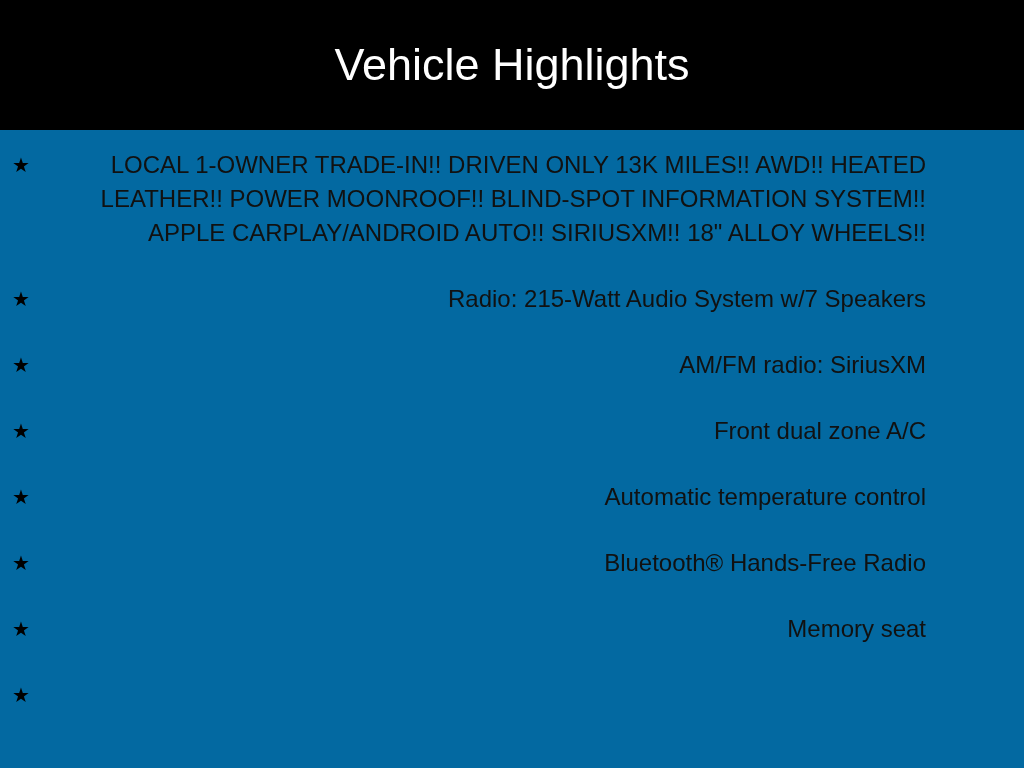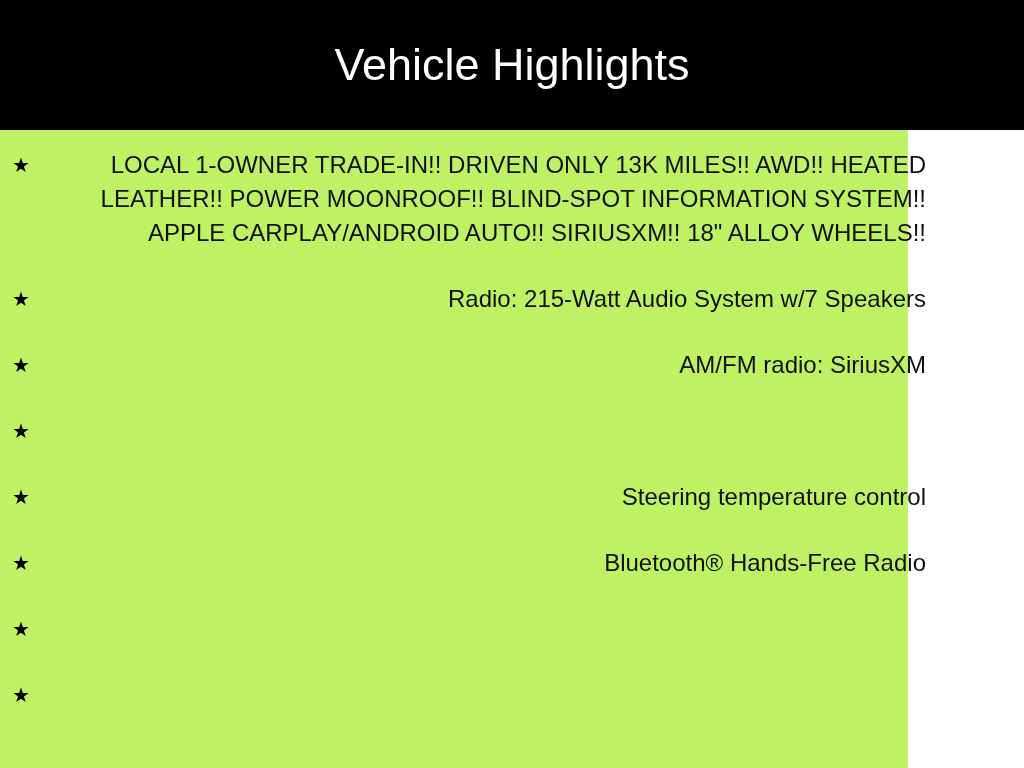--- a/index.html
+++ b/index.html
@@ -9,23 +9,23 @@
   }
   body {
     width: 1024px;
     height: 768px;
     background: #ffffff;
     font-family: "Liberation Sans", sans-serif;
     overflow: hidden;
   }
   .page {
     position: relative;
-    width: 908px;
+    width: 1024px;
     height: 768px;
-    background: #bef264;
+    background: #0369a1;
   }
   .header-band {
     width: 1024px;
     height: 130px;
     background: #000000;
     display: flex;
     align-items: center;
     justify-content: center;
     box-sizing: border-box;
   }
@@ -107,34 +107,36 @@
       <span class="highlight-text">Radio: 215-Watt Audio System w/7 Speakers</span>
     </li>
 
     <li class="highlight-item spaced">
       <span class="bullet-star">★</span>
       <span class="highlight-text">AM/FM radio: SiriusXM</span>
     </li>
 
     <li class="highlight-item spaced">
       <span class="bullet-star">★</span>
+      <span class="highlight-text">Front dual zone A/C</span>
     </li>
 
     <li class="highlight-item spaced">
       <span class="bullet-star">★</span>
-      <span class="highlight-text">Steering temperature control</span>
+      <span class="highlight-text">Automatic temperature control</span>
     </li>
 
     <li class="highlight-item spaced">
       <span class="bullet-star">★</span>
       <span class="highlight-text">Bluetooth® Hands-Free Radio</span>
     </li>
 
     <li class="highlight-item spaced">
       <span class="bullet-star">★</span>
+      <span class="highlight-text">Memory seat</span>
     </li>
 
     <li class="highlight-item spaced">
       <span class="bullet-star">★</span>
     </li>
 
   </ul>
 
 </div>
 

